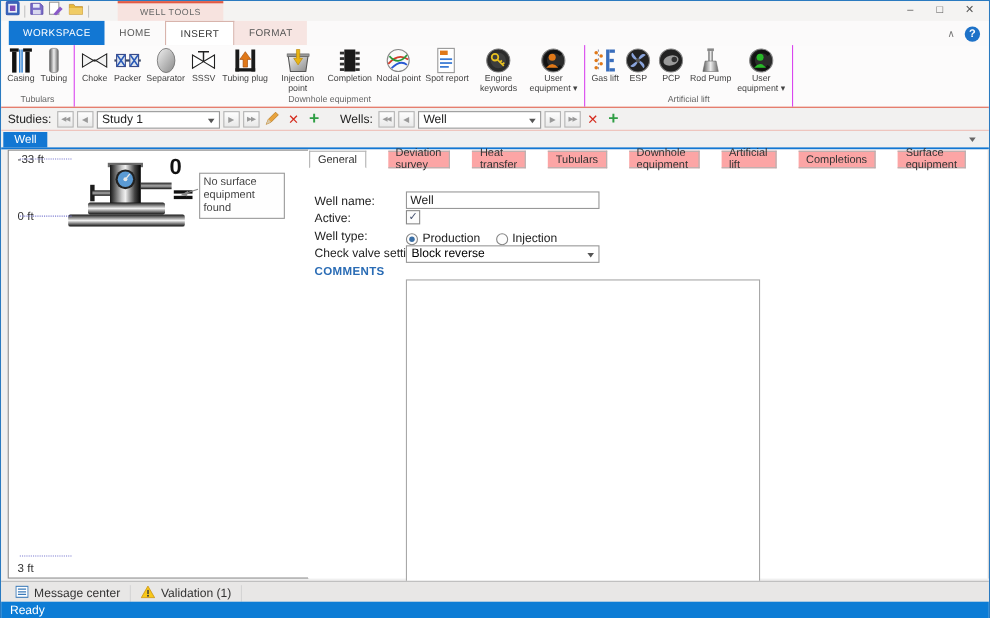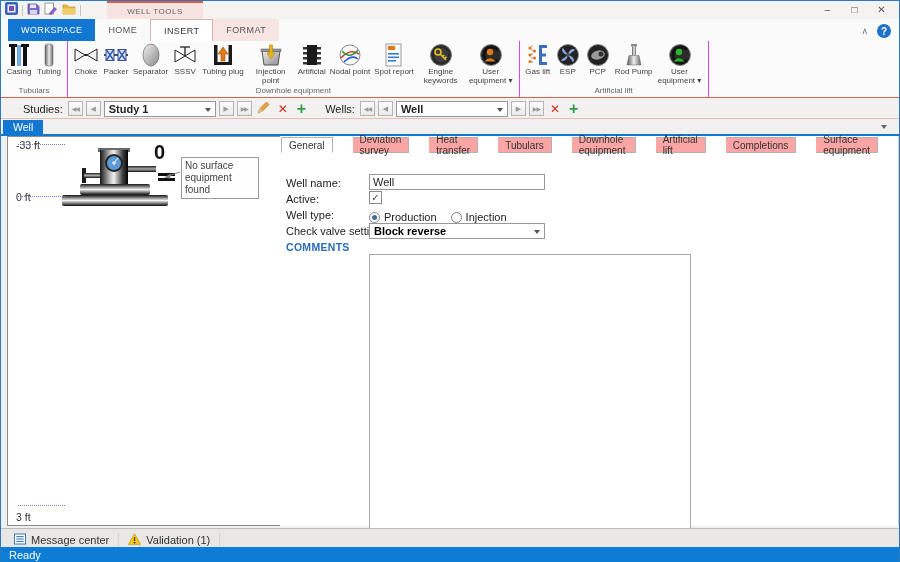--- a/index.html
+++ b/index.html
@@ -35,26 +35,26 @@
 .ribbon { position:absolute; top:40px; left:0; right:0; height:57px; background:#fcfbfb; border-bottom:1px solid #e0604c; display:flex; }
 .rgroup { display:flex; flex-direction:column; border-right:1px solid #d946ef; padding:0 3px; }
 .rgroup-items { flex:1; display:flex; align-items:flex-start; }
 .rgroup-label { text-align:center; font-size:8px; color:#666; height:11px; line-height:10px; }
 .rbtn { display:flex; flex-direction:column; align-items:center; padding:1px 2px 0; min-width:25px; }
 .ricon { height:26px; display:flex; align-items:center; justify-content:center; }
 .rlabel { font-size:8px; color:#444; text-align:center; line-height:1.12; max-width:46px; }
 
 
 .studiesbar { position:absolute; top:98px; left:0; right:0; height:20px; background:#f2f1f0; border-bottom:1px solid #eebbb2;
-  display:flex; align-items:center; gap:3px; padding:0 22px; font-size:11px; color:#222; }
+  display:flex; align-items:center; gap:3px; padding:0 6px; font-size:11px; color:#222; }
 .bar-label { margin-right:2px; }
 .navbtn { width:15px; height:15px; border:1px solid #b4b4b4; background:linear-gradient(#fefefe,#e9e9e9);
   color:#9a9a9a; font-size:6px; display:flex; align-items:center; justify-content:center; letter-spacing:-1px; }
 .navbtn.single { font-size:7px; letter-spacing:0; }
-.select { height:16px; background:#fff; border:1px solid #989898; display:flex; align-items:center; font-size:11px; padding:0 16px 0 4px; position:relative;font-weight:bold; }
+.select { height:16px; background:#fff; border:1px solid #989898; display:flex; align-items:center; font-size:11px; padding:0 16px 0 4px; position:relative; }
 .select .caret { position:absolute; right:4px; top:6px; width:0; height:0; border-left:3px solid transparent; border-right:3px solid transparent; border-top:4px solid #555; }
 .studies-select, .wells-select { width:112px; }
 .tool-x { color:#d52b1e; font-weight:bold; font-size:12px; padding:0 3px; }
 .tool-plus { color:#2f9e44; font-weight:bold; font-size:16px; padding:0 3px; line-height:14px;}
 .bar-gap { width:10px; }
 
 
 .doctabs { position:absolute; top:118px; left:0; right:0; height:17px; background:#f0f0f0; border-bottom:2px solid #1277d3; }
 .doctab-active { position:absolute; left:2px; top:1px; height:14px; background:#1277d3; color:#fff; font-size:10.5px;
   display:flex; align-items:center; padding:0 10px; }
@@ -280,21 +280,21 @@
                 <rect x="4" y="5" width="4" height="2.5" fill="#333"></rect>
                 <rect x="4" y="10" width="4" height="2.5" fill="#333"></rect>
                 <rect x="4" y="15" width="4" height="2.5" fill="#333"></rect>
                 <rect x="4" y="20" width="4" height="2.5" fill="#333"></rect>
                 <rect x="18" y="5" width="4" height="2.5" fill="#333"></rect>
                 <rect x="18" y="10" width="4" height="2.5" fill="#333"></rect>
                 <rect x="18" y="15" width="4" height="2.5" fill="#333"></rect>
                 <rect x="18" y="20" width="4" height="2.5" fill="#333"></rect>
               </svg>
             </span>
-          <span class="rlabel">Artificial</span>
+          <span class="rlabel">Completion</span>
         </div>
         <div class="rbtn">
           <span class="ricon">
               <svg width="26" height="26">
                 <circle cx="13" cy="13" r="10" fill="#fafafa" stroke="#888"></circle>
                 <path d="M4 16 Q13 6 22 12" stroke="#d43a2a" fill="none" stroke-width="1.6"></path>
                 <path d="M5 9 Q13 18 21 8" stroke="#2a9a3a" fill="none" stroke-width="1.6"></path>
                 <path d="M7 20 Q15 12 21 17" stroke="#2a5ad4" fill="none" stroke-width="1.6"></path>
               </svg>
             </span>

